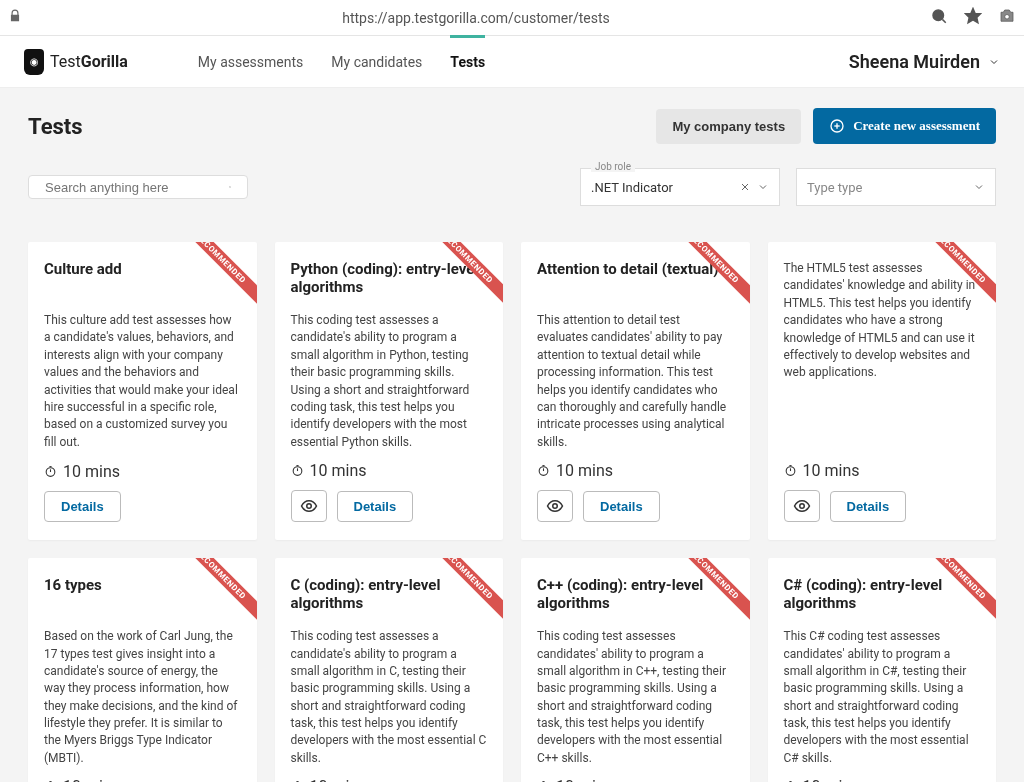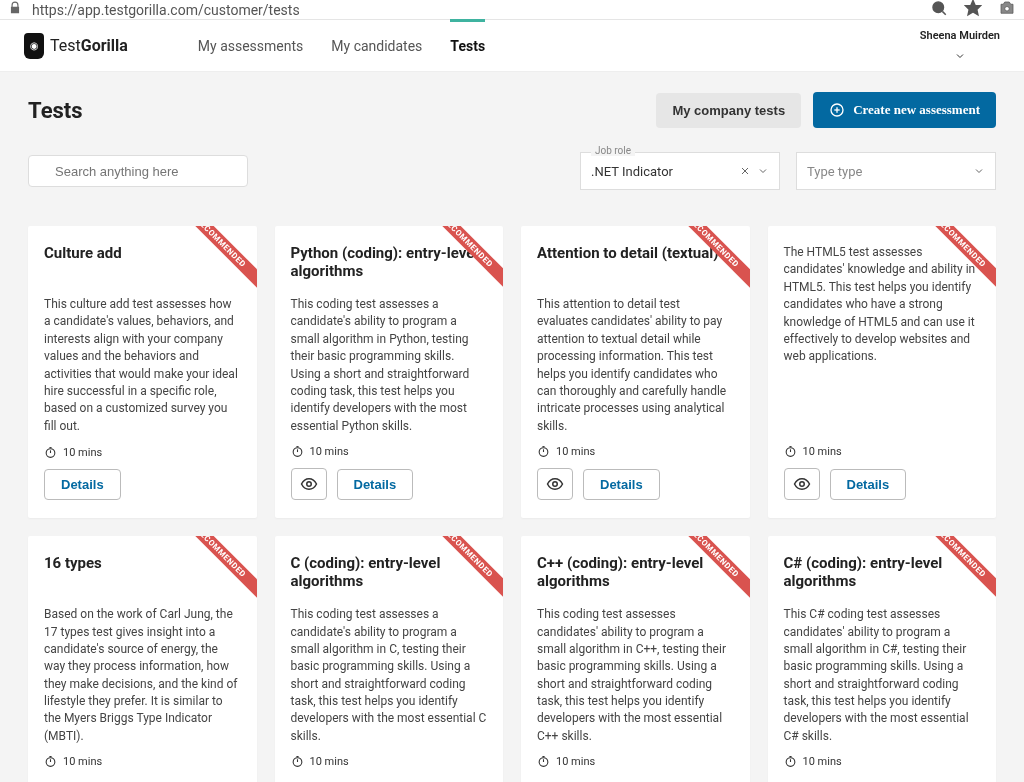--- a/index.html
+++ b/index.html
@@ -6,27 +6,28 @@
   body {
     font-family: -apple-system, BlinkMacSystemFont, "Segoe UI", Roboto, Helvetica, Arial, sans-serif;
     background: #f4f4f4;
     color: #222;
     width: 1024px;
     height: 782px;
     overflow: hidden;
   }
   
   .browser-bar {
-    height: 20px;
+    height: 36px;
     background: #fff;
     display: flex;
     align-items: center;
     padding: 0 8px;
     gap: 10px;
     border-bottom: 1px solid #e5e5e5;
+    text-align: center;
   }
   .lock-icon svg { width: 14px; height: 14px; fill: #666; }
   .url-text { flex: 1; font-size: 14px; color: #555; }
   .browser-icons { display: flex; gap: 16px; align-items: center; }
   .browser-icons svg { width: 18px; height: 18px; fill: #555; stroke:#555; }
   
   .site-header {
     background: #fff;
     height: 52px;
     display: flex;
@@ -37,42 +38,42 @@
   .logo { display: flex; align-items: center; gap: 6px; margin-right: 70px; }
   .logo-badge {
     width: 20px; height: 26px; background:#111; border-radius:4px 4px 6px 6px;
     display:flex; align-items:center; justify-content:center; color:#fff; font-size:10px;
   }
   .logo-text { font-size: 16px; color:#222; }
   .logo-text .bold { font-weight: 700; }
   .main-nav { display:flex; gap: 28px; font-size:14px; }
   .main-nav .nav-item { color:#555; cursor:pointer; padding: 16px 0; }
   .main-nav .nav-item.active { color:#111; font-weight:700; border-top: 3px solid #3fb3a0; margin-top:-3px;}
-  .user-menu { margin-left:auto; display:flex; align-items:center; gap:8px; font-size:11px; font-weight:600; cursor:pointer;flex-direction:column;}
+  .user-menu { margin-left:auto; display:flex; align-items:center; gap:8px; font-size:18px; font-weight:600; cursor:pointer;}
   .user-menu svg { width:12px; height:12px; stroke:#333; fill:none;}
   
   .content { padding: 20px 28px; }
   .page-head { display:flex; align-items:center; margin-bottom: 24px;}
   .page-title { font-size: 22px; font-weight:700; }
   .head-actions { margin-left:auto; display:flex; gap:12px; align-items:center;}
   .btn-secondary {
     background:#e6e6e6; color:#333; font-size:13px; font-weight:600;
     border:none; padding: 10px 16px; border-radius:4px; cursor:pointer;
   }
   .btn-primary {
     background:#0369a1; color:#fff; font-size:13px; font-weight:600;
     border:none; padding: 10px 16px; border-radius:4px; cursor:pointer;
     display:flex; align-items:flex-start; gap:8px;font-family:Liberation Serif, serif;
   }
   .btn-primary svg { width:16px; height:16px; stroke:#fff; fill:none;}
   
   .filters { display:flex; gap: 16px; margin-bottom: 36px; align-items:center;}
   .search-box {
-    width: 220px; height: 32px; background:#fff; border:1px solid #ddd; border-radius:4px;
-    display:flex; align-items:center; padding: 0 26px; gap:8px;
+    width: 220px; height: 24px; background:#fff; border:1px solid #ddd; border-radius:4px;
+    display:flex; align-items:center; padding: 0 16px; gap:8px;
   }
   .search-box input { border:none; outline:none; flex:1; font-size:13px; color:#555;}
   .search-box svg { width:18px; height:18px; stroke:#111; fill:none; stroke-width:2;}
   .filters-spacer { flex:1; }
   .select-box {
     position:relative; width: 200px; height:38px; background:#fff; border:1px solid #ddd;
     border-radius:0; display:flex; align-items:center; padding: 0 10px; font-size:13px; color:#333;
     cursor:pointer;
   }
   .select-box .floating-label {
@@ -84,21 +85,21 @@
   .select-box svg { width:12px; height:12px; stroke:#666; fill:none;}
   
   .cards { display:grid; grid-template-columns: repeat(4, 1fr); gap: 18px; }
   .card {
     position:relative; background:#fff; border-radius:2px; padding: 18px 16px;
     display:flex; flex-direction:column; min-height: 250px; overflow:hidden;
     box-shadow: 0 1px 2px rgba(0,0,0,0.04);
   }
   .card-title { font-size:15px; font-weight:700; margin-bottom: 16px; min-height: 36px;}
   .card-desc { font-size:12px; color:#444; line-height:1.45; flex:1; margin-bottom: 10px;}
-  .card-time { display:flex; align-items:center; gap:6px; font-size:11px; color:#333; margin-bottom:10px;}
+  .card-time { display:flex; align-items:center; gap:6px; font-size:16px; color:#333; margin-bottom:10px;}
   .card-time svg { width:13px; height:13px; stroke:#333; fill:none;}
   .card-actions { display:flex; gap:10px; align-items:center;}
   .icon-btn {
     width:36px; height:32px; border:1px solid #bbb; border-radius:4px;
     display:flex; align-items:center; justify-content:center; cursor:pointer; background:#fff;
   }
   .icon-btn svg { width:18px; height:18px; stroke:#333; fill:none;}
   .details-btn {
     border:1px solid #bbb; border-radius:4px; background:#fff; color:#0369a1;
     font-size:13px; font-weight:600; padding: 7px 16px; cursor:pointer;

